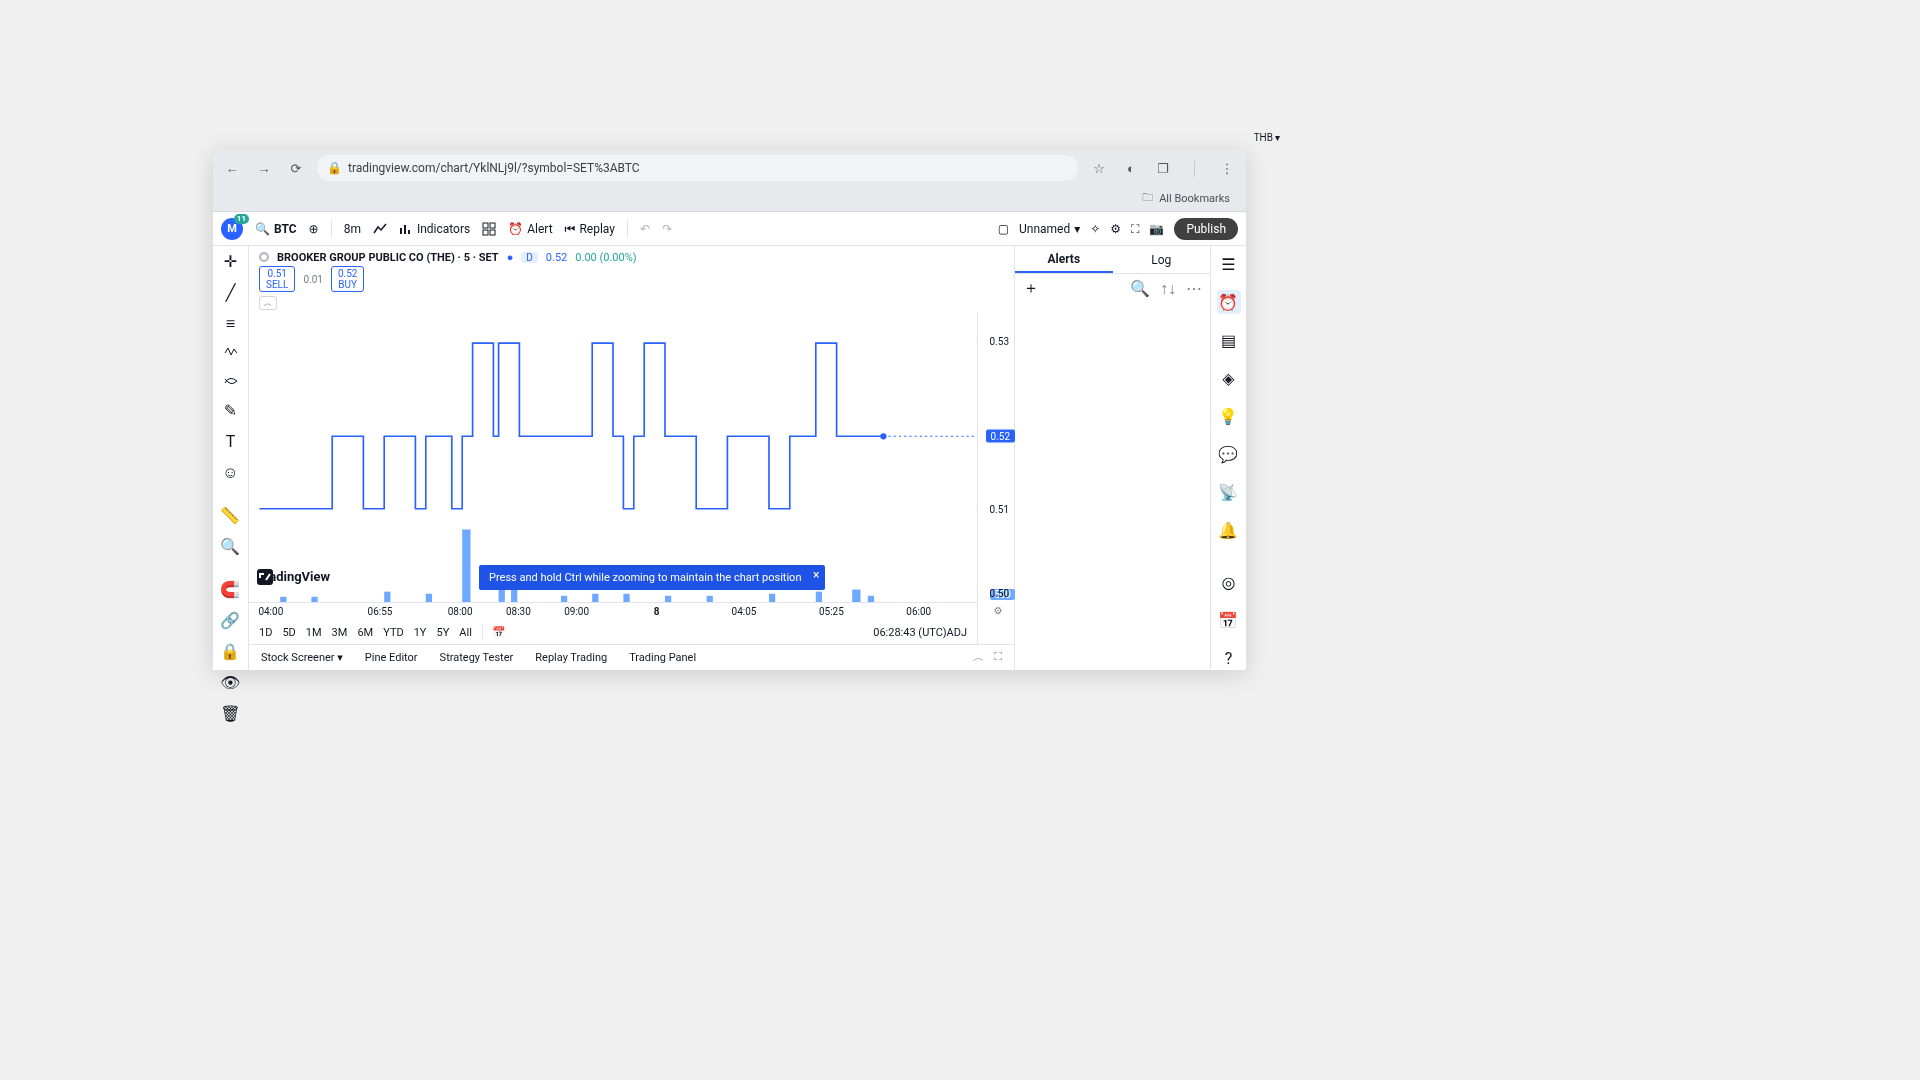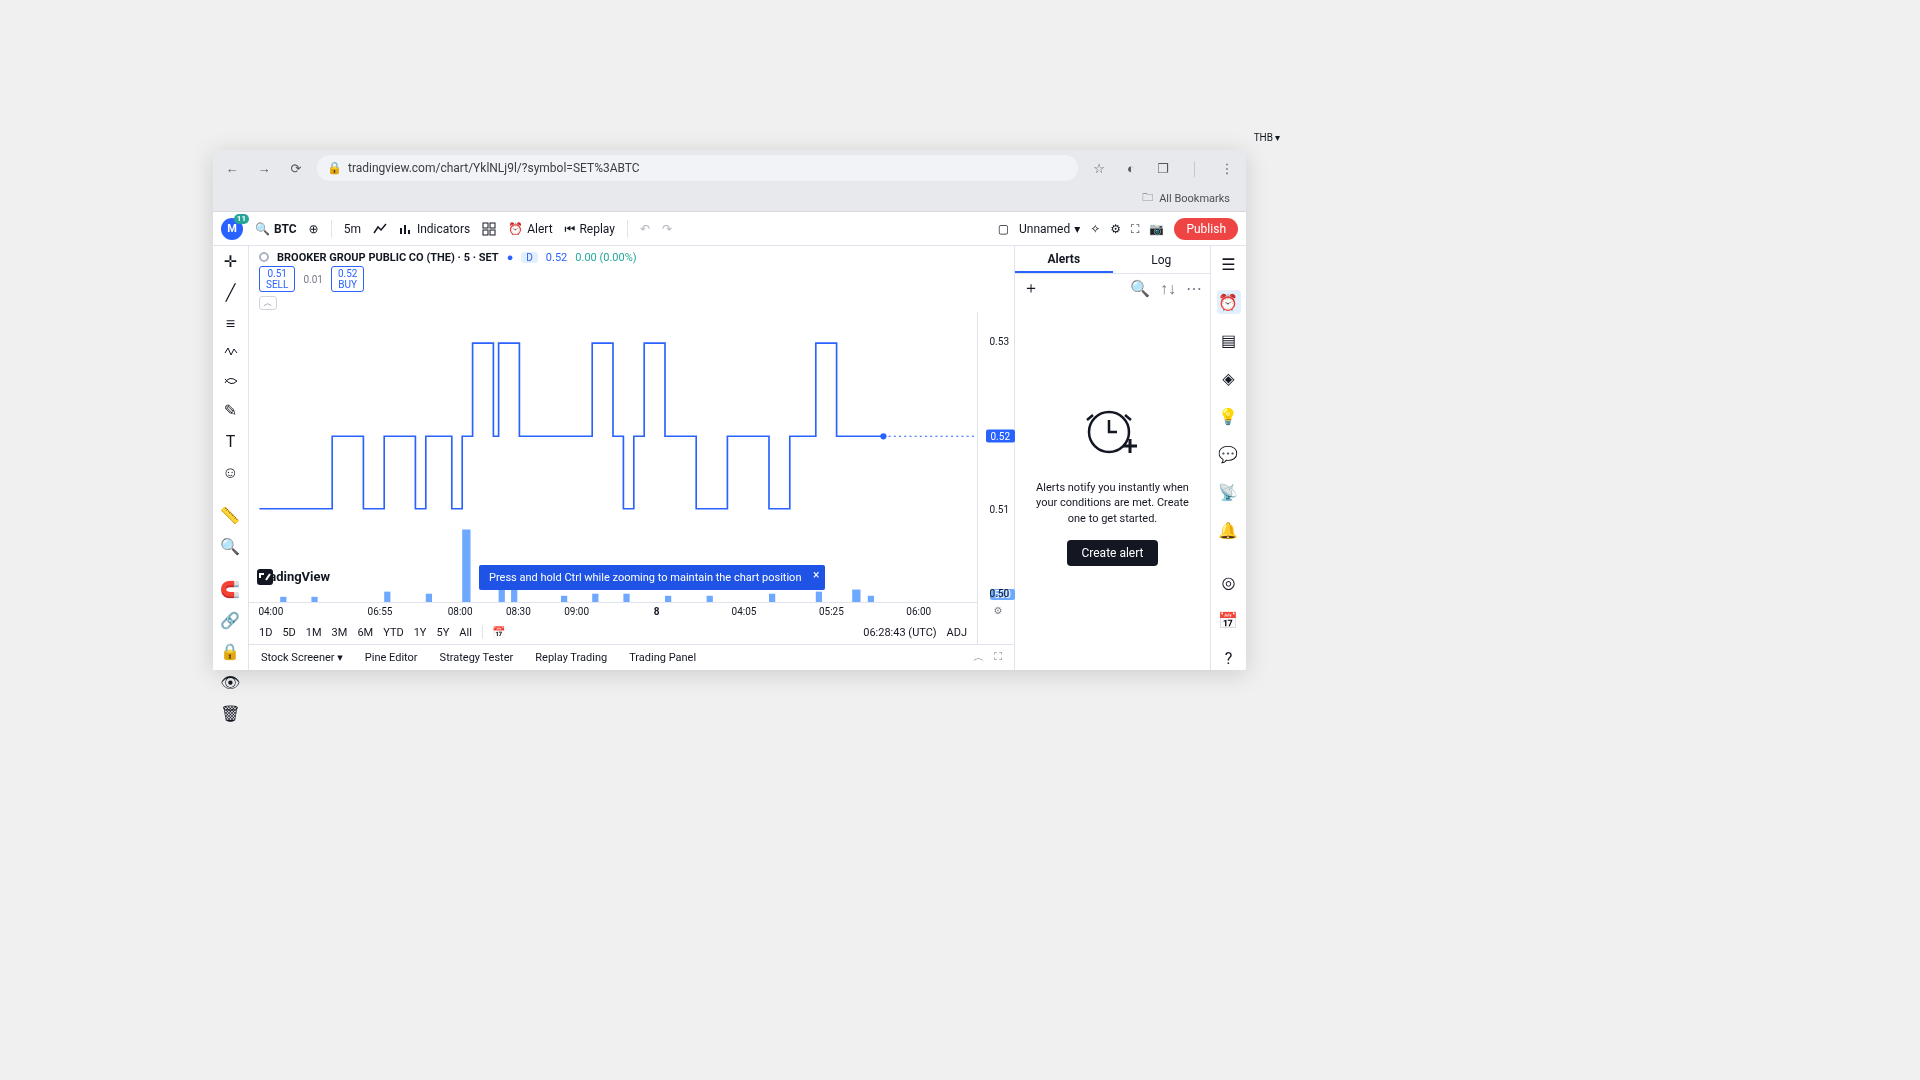--- a/index.html
+++ b/index.html
@@ -10,21 +10,21 @@
   .chrome .ibtn{width:22px;height:22px;display:flex;align-items:center;justify-content:center;color:#54575e;border-radius:4px;cursor:pointer}
   .chrome .addr{flex:1;display:flex;align-items:center;background:#f1f3f6;border-radius:14px;height:26px;padding:0 10px;font-size:12px;color:#3c4043;gap:6px}
   .bookmarks-row{height:26px;background:#e8e9ed;border-bottom:1px solid #d6d7dc;display:flex;justify-content:flex-end;align-items:center;padding-right:16px;gap:6px;font-size:11px;color:#4b4f57}
   
   .tvh{height:34px;background:#fff;border-bottom:1px solid #e0e3eb;display:flex;align-items:center;padding:0 8px;gap:12px;font-size:12px;color:#131722}
   .tvh .badge{width:22px;height:22px;border-radius:50%;background:#2962ff;color:#fff;display:flex;align-items:center;justify-content:center;font-weight:700;font-size:11px;position:relative}
   .tvh .badge::after{content:"11";position:absolute;top:-4px;right:-6px;background:#26a69a;color:#fff;font-size:8px;border-radius:7px;padding:0 3px;line-height:10px}
   .tvh .sep{width:1px;height:18px;background:#e0e3eb}
   .tvh .hbtn{display:flex;align-items:center;gap:4px;cursor:pointer;color:#131722}
   .tvh .right{margin-left:auto;display:flex;align-items:center;gap:10px}
-  .publish{background:#ef4444;color:#fff;border-radius:14px;padding:4px 12px;font-size:12px;cursor:pointer}
+  .publish{background:#404040;color:#fff;border-radius:14px;padding:4px 12px;font-size:12px;cursor:pointer}
   
   .tvbody{flex:1;display:flex;min-height:0}
   .ltb{width:36px;background:#fff;border-right:1px solid #e0e3eb;display:flex;flex-direction:column;align-items:center;padding-top:6px;gap:12px}
   .ltb .tool{width:24px;height:24px;display:flex;align-items:center;justify-content:center;color:#131722;cursor:pointer}
   .ltb .gap{flex:1}
   .chartzone{flex:1;display:flex;flex-direction:column;min-width:0}
   .legend{height:18px;display:flex;align-items:center;gap:8px;padding:4px 10px 0;font-size:11px;color:#131722}
   .legend .dot{width:10px;height:10px;border-radius:50%;border:2px solid #aeb4c2}
   .dpill{background:#e3effd;color:#2962ff;border-radius:3px;padding:0 5px;font-size:10px}
   .pricerow{display:flex;gap:8px;padding:2px 10px;font-size:10px;align-items:center}
@@ -40,21 +40,21 @@
   .ytag{position:absolute;right:-38px;background:#2962ff;color:#fff;font-size:10px;padding:1px 5px;border-radius:2px;transform:translateY(-50%)}
   .thb{position:absolute;right:-34px;top:-18px;font-size:10px;color:#131722;display:flex;align-items:center;gap:2px;cursor:pointer}
   .watermark{position:absolute;left:8px;bottom:18px;font-size:13px;font-weight:700;color:#131722;display:flex;align-items:center;gap:4px}
   .tooltip{position:absolute;left:230px;bottom:12px;background:#1e53e5;color:#fff;font-size:11px;padding:6px 24px 6px 10px;border-radius:2px}
   .tooltip .x{position:absolute;right:6px;top:3px;cursor:pointer;font-size:12px}
   .xaxis{height:18px;display:flex;align-items:center;font-size:10px;color:#131722;padding:0 10px;position:relative;border-top:1px solid #e0e3eb;border-right:1px solid #e0e3eb;margin-right:36px}
   .xaxis span{position:absolute;transform:translateX(-50%)}
   .xaxis .gear{position:absolute;right:-30px;top:2px;cursor:pointer;color:#787b86}
   .ranges{height:24px;display:flex;align-items:center;gap:10px;padding:0 10px;font-size:11px;color:#131722;border-right:1px solid #e0e3eb;margin-right:36px}
   .ranges .r{cursor:pointer}
-  .ranges .right{margin-left:auto;display:flex;gap:10px;color:#131722}
+  .ranges .right{margin-left:auto;display:flex;color:#131722}
   .footer{height:26px;border-top:1px solid #e0e3eb;display:flex;align-items:center;gap:22px;padding:0 12px;font-size:11px;color:#131722}
   .footer .right{margin-left:auto;display:flex;gap:10px;color:#787b86}
   
   .alerts{width:196px;border-left:1px solid #e0e3eb;display:flex;flex-direction:column}
   .alerts .tabs{height:28px;display:flex;border-bottom:1px solid #e0e3eb}
   .alerts .tab{flex:1;display:flex;align-items:center;justify-content:center;font-size:12px;cursor:pointer;color:#131722}
   .alerts .tab.active{border-bottom:2px solid #2962ff;font-weight:700}
   .alerts .toolbar{height:28px;display:flex;align-items:center;padding:0 8px;gap:10px;color:#787b86}
   .alerts .toolbar .sp{flex:1}
   .alerts .empty{flex:1;display:flex;flex-direction:column;align-items:center;justify-content:center;padding:12px;text-align:center;gap:14px}
@@ -92,21 +92,21 @@
   </div>
 
   <div class="tvh">
     <div class="badge">M</div>
     <div class="hbtn">
       <span>🔍</span>
       <b>BTC</b>
     </div>
     <div class="hbtn">⊕</div>
     <div class="sep"></div>
-    <div class="hbtn">5m</div>
+    <div class="hbtn">8m</div>
     <div class="hbtn">
         <svg width="14" height="14">
           <path d="M1 11 L5 5 L8 8 L13 2" stroke="#131722" fill="none" stroke-width="1.5"></path>
         </svg>
       </div>
     <div class="hbtn">
       <svg width="14" height="14">
           <path d="M2 12 L2 6 M6 12 L6 3 M10 12 L10 8" stroke="#131722" stroke-width="2"></path>
         </svg>
       <span>Indicators</span>
@@ -287,30 +287,20 @@
         <div class="tab active">Alerts</div>
         <div class="tab">Log</div>
       </div>
       <div class="toolbar">
         <span style="font-size:16px;color:#131722">＋</span>
         <div class="sp"></div>
         <span>🔍</span>
         <span>↑↓</span>
         <span>⋯</span>
       </div>
-      <div class="empty">
-        <svg width="60" height="60">
-          <circle cx="26" cy="26" r="20" stroke="#131722" stroke-width="2.5" fill="none"></circle>
-          <path d="M26 14 L26 26 L34 26" stroke="#131722" stroke-width="2.5" fill="none"></path>
-          <path d="M10 9 L4 14 M42 9 L48 14" stroke="#131722" stroke-width="2.5"></path>
-          <path d="M40 40 L54 40 M47 33 L47 47" stroke="#131722" stroke-width="3"></path>
-        </svg>
-        <p>Alerts notify you instantly when your conditions are met. Create one to get started.</p>
-        <div class="createbtn">Create alert</div>
-      </div>
     </div>
 
     <div class="rr">
       <div class="ri">☰</div>
       <div class="ri active">⏰</div>
       <div class="ri">▤</div>
       <div class="ri">◈</div>
       <div class="ri">💡</div>
       <div class="ri">💬</div>
       <div class="ri">📡</div>

